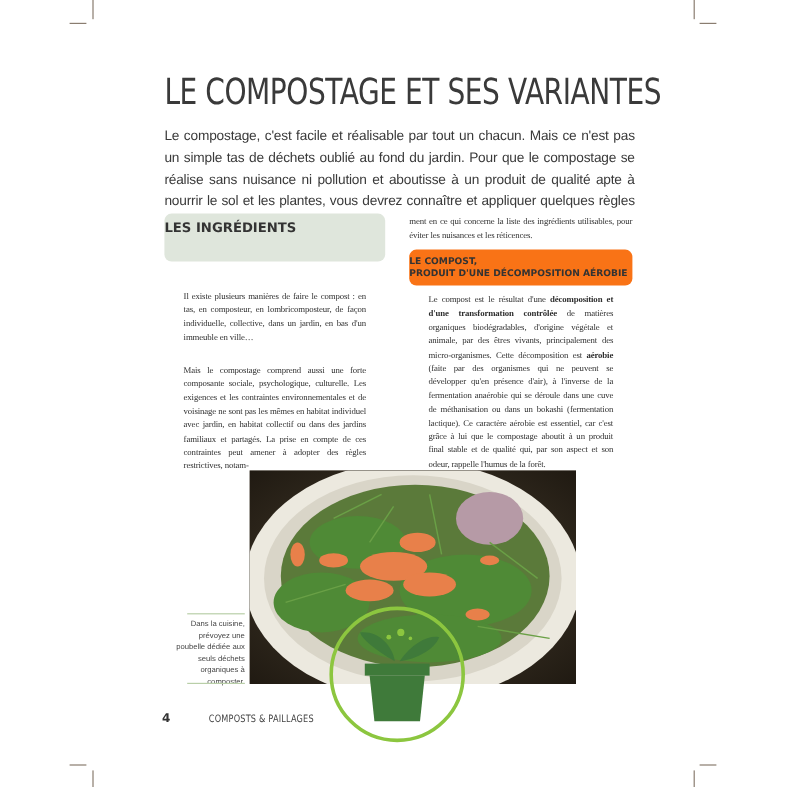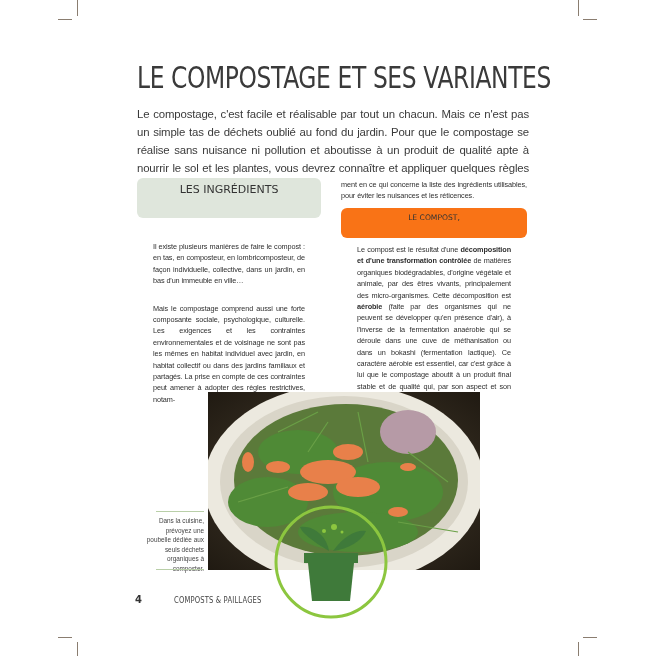--- a/index.html
+++ b/index.html
@@ -1,23 +1,23 @@
 <!DOCTYPE html>
 <html><head>
   <meta charset="utf-8">
   <style>
     html, body { margin:0; padding:0; }
     body { width:656px; height:656px; background:#ffffff; position:relative; overflow:hidden; font-family:"DejaVu Sans", sans-serif; color:#2f2f2f; }
     .crop { position:absolute; background:#8a7d70; }
     .page-title { position:absolute; left:137px; top:60px; font-family:"DejaVu Sans", sans-serif; font-size:30px; letter-spacing:-0.5px; color:#3a3a3a; font-weight:normal; transform:scaleX(0.78); transform-origin:left top; white-space:nowrap; line-height:36px; }
     .intro { position:absolute; left:137px; top:105px; width:392px; font-family:"Liberation Sans", sans-serif; font-size:11.4px; line-height:18px; color:#3a3a3a; text-align:justify; letter-spacing:-0.15px; }
-    .box { position:absolute; border-radius:6px; text-align:center; font-family:"DejaVu Sans", sans-serif; font-weight:normal; color:#333; }
+    .box { position:absolute; border-radius:6px; font-family:"DejaVu Sans", sans-serif; font-weight:bold; color:#333; }
     .box-green { left:137px; top:178px; width:184px; height:40px; background:#dfe6dc; font-size:11px; line-height:14px; padding-top:5px; box-sizing:border-box; }
     .box-beige { left:341px; top:208px; width:186px; height:30px; background:#f97316; font-size:7.6px; line-height:10px; padding-top:5px; box-sizing:border-box; }
-    .col { position:absolute; font-family:Liberation Sans, sans-serif; font-size:7.3px; line-height:11.4px; color:#2f2f2f; text-align:justify; letter-spacing:-0.1px; }
+    .col { position:absolute; font-family:Liberation Serif, serif; font-size:7.3px; line-height:11.4px; color:#2f2f2f; text-align:justify; letter-spacing:-0.1px; }
     .col p { margin:16px; }
     .col-left { left:137px; top:225px; width:184px; }
     .col-right-top { left:341px; top:179px; width:186px; }
     .col-right { left:341px; top:228px; width:186px; }
     .photo { position:absolute; left:208px; top:392px; width:272px; height:178px; overflow:hidden; background:#3b3326; }
     .caption { position:absolute; left:140px; top:516px; width:64px; font-family:"Liberation Sans", sans-serif; font-size:6.4px; line-height:9.5px; color:#444; text-align:right; }
     .caption-rule { position:absolute; left:156px; width:48px; height:1px; background:#b9cfa8; }
     .folio-num { position:absolute; left:135px; top:594px; font-family:"DejaVu Sans", sans-serif; font-weight:bold; font-size:10px; color:#333; }
     .folio-title { position:absolute; left:174px; top:595px; font-family:"DejaVu Sans", sans-serif; font-size:8.5px; color:#444; transform:scaleX(0.8); transform-origin:left top; white-space:nowrap; letter-spacing:0.2px; }
     .logo { position:absolute; left:272px; top:503px; width:118px; height:118px; }
@@ -44,20 +44,21 @@
 
 <div class="col col-left">
   <p>Il existe plusieurs manières de faire le compost : en tas, en composteur, en lombricomposteur, de façon individuelle, collective, dans un jardin, en bas d'un immeuble en ville…</p>
   <p>Mais le compostage comprend aussi une forte composante sociale, psychologique, culturelle. Les exigences et les contraintes environnementales et de voisinage ne sont pas les mêmes en habitat individuel avec jardin, en habitat collectif ou dans des jardins familiaux et partagés. La prise en compte de ces contraintes peut amener à adopter des règles restrictives, notam-</p>
 </div>
 
 <div class="col col-right-top">ment en ce qui concerne la liste des ingrédients utilisables, pour éviter les nuisances et les réticences.</div>
 
 <div class="box box-beige">
   <div>LE COMPOST,</div>
+  <div>PRODUIT D'UNE DÉCOMPOSITION AÉROBIE</div>
 </div>
 
 <div class="col col-right">
   <p><span>Le compost est le résultat d'une </span><b>décomposition et d'une transformation contrôlée</b><span> de matières organiques biodégradables, d'origine végétale et animale, par des êtres vivants, principalement des micro-organismes. Cette décomposition est </span><b>aérobie</b><span> (faite par des organismes qui ne peuvent se développer qu'en présence d'air), à l'inverse de la fermentation anaérobie qui se déroule dans une cuve de méthanisation ou dans un bokashi (fermentation lactique). Ce caractère aérobie est essentiel, car c'est grâce à lui que le compostage aboutit à un produit final stable et de qualité qui, par son aspect et son odeur, rappelle l'humus de la forêt.</span></p>
 </div>
 
 <div class="photo">
   <svg width="272" height="178" viewBox="0 0 272 178">
     <defs>
       <radialGradient id="bg" cx="50%" cy="50%" r="70%">

